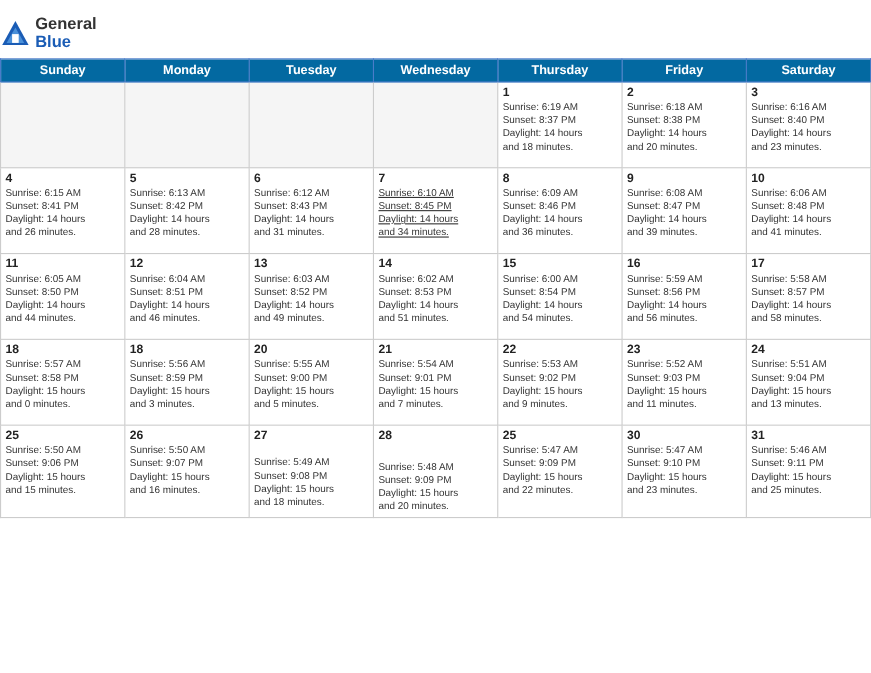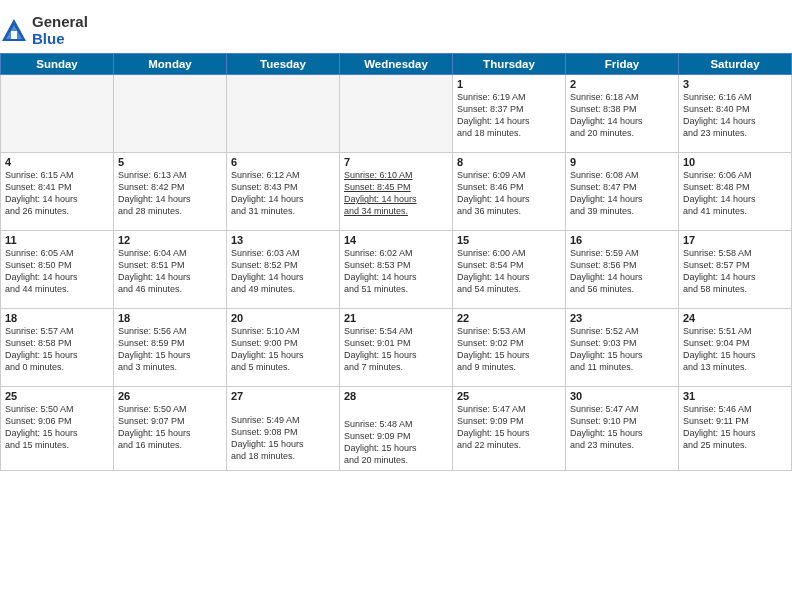--- a/index.html
+++ b/index.html
@@ -272,21 +272,21 @@
           </td>
           <td>
             <span class="day-num">18</span>
             <div class="day-info" style="white-space: pre-line;">Sunrise: 5:56 AM
 Sunset: 8:59 PM
 Daylight: 15 hours
 and 3 minutes.</div>
           </td>
           <td>
             <span class="day-num">20</span>
-            <div class="day-info" style="white-space: pre-line;">Sunrise: 5:10 AM
+            <div class="day-info" style="white-space: pre-line;">Sunrise: 5:55 AM
 Sunset: 9:00 PM
 Daylight: 15 hours
 and 5 minutes.</div>
           </td>
           <td>
             <span class="day-num">21</span>
             <div class="day-info" style="white-space: pre-line;">Sunrise: 5:54 AM
 Sunset: 9:01 PM
 Daylight: 15 hours
 and 7 minutes.</div>

